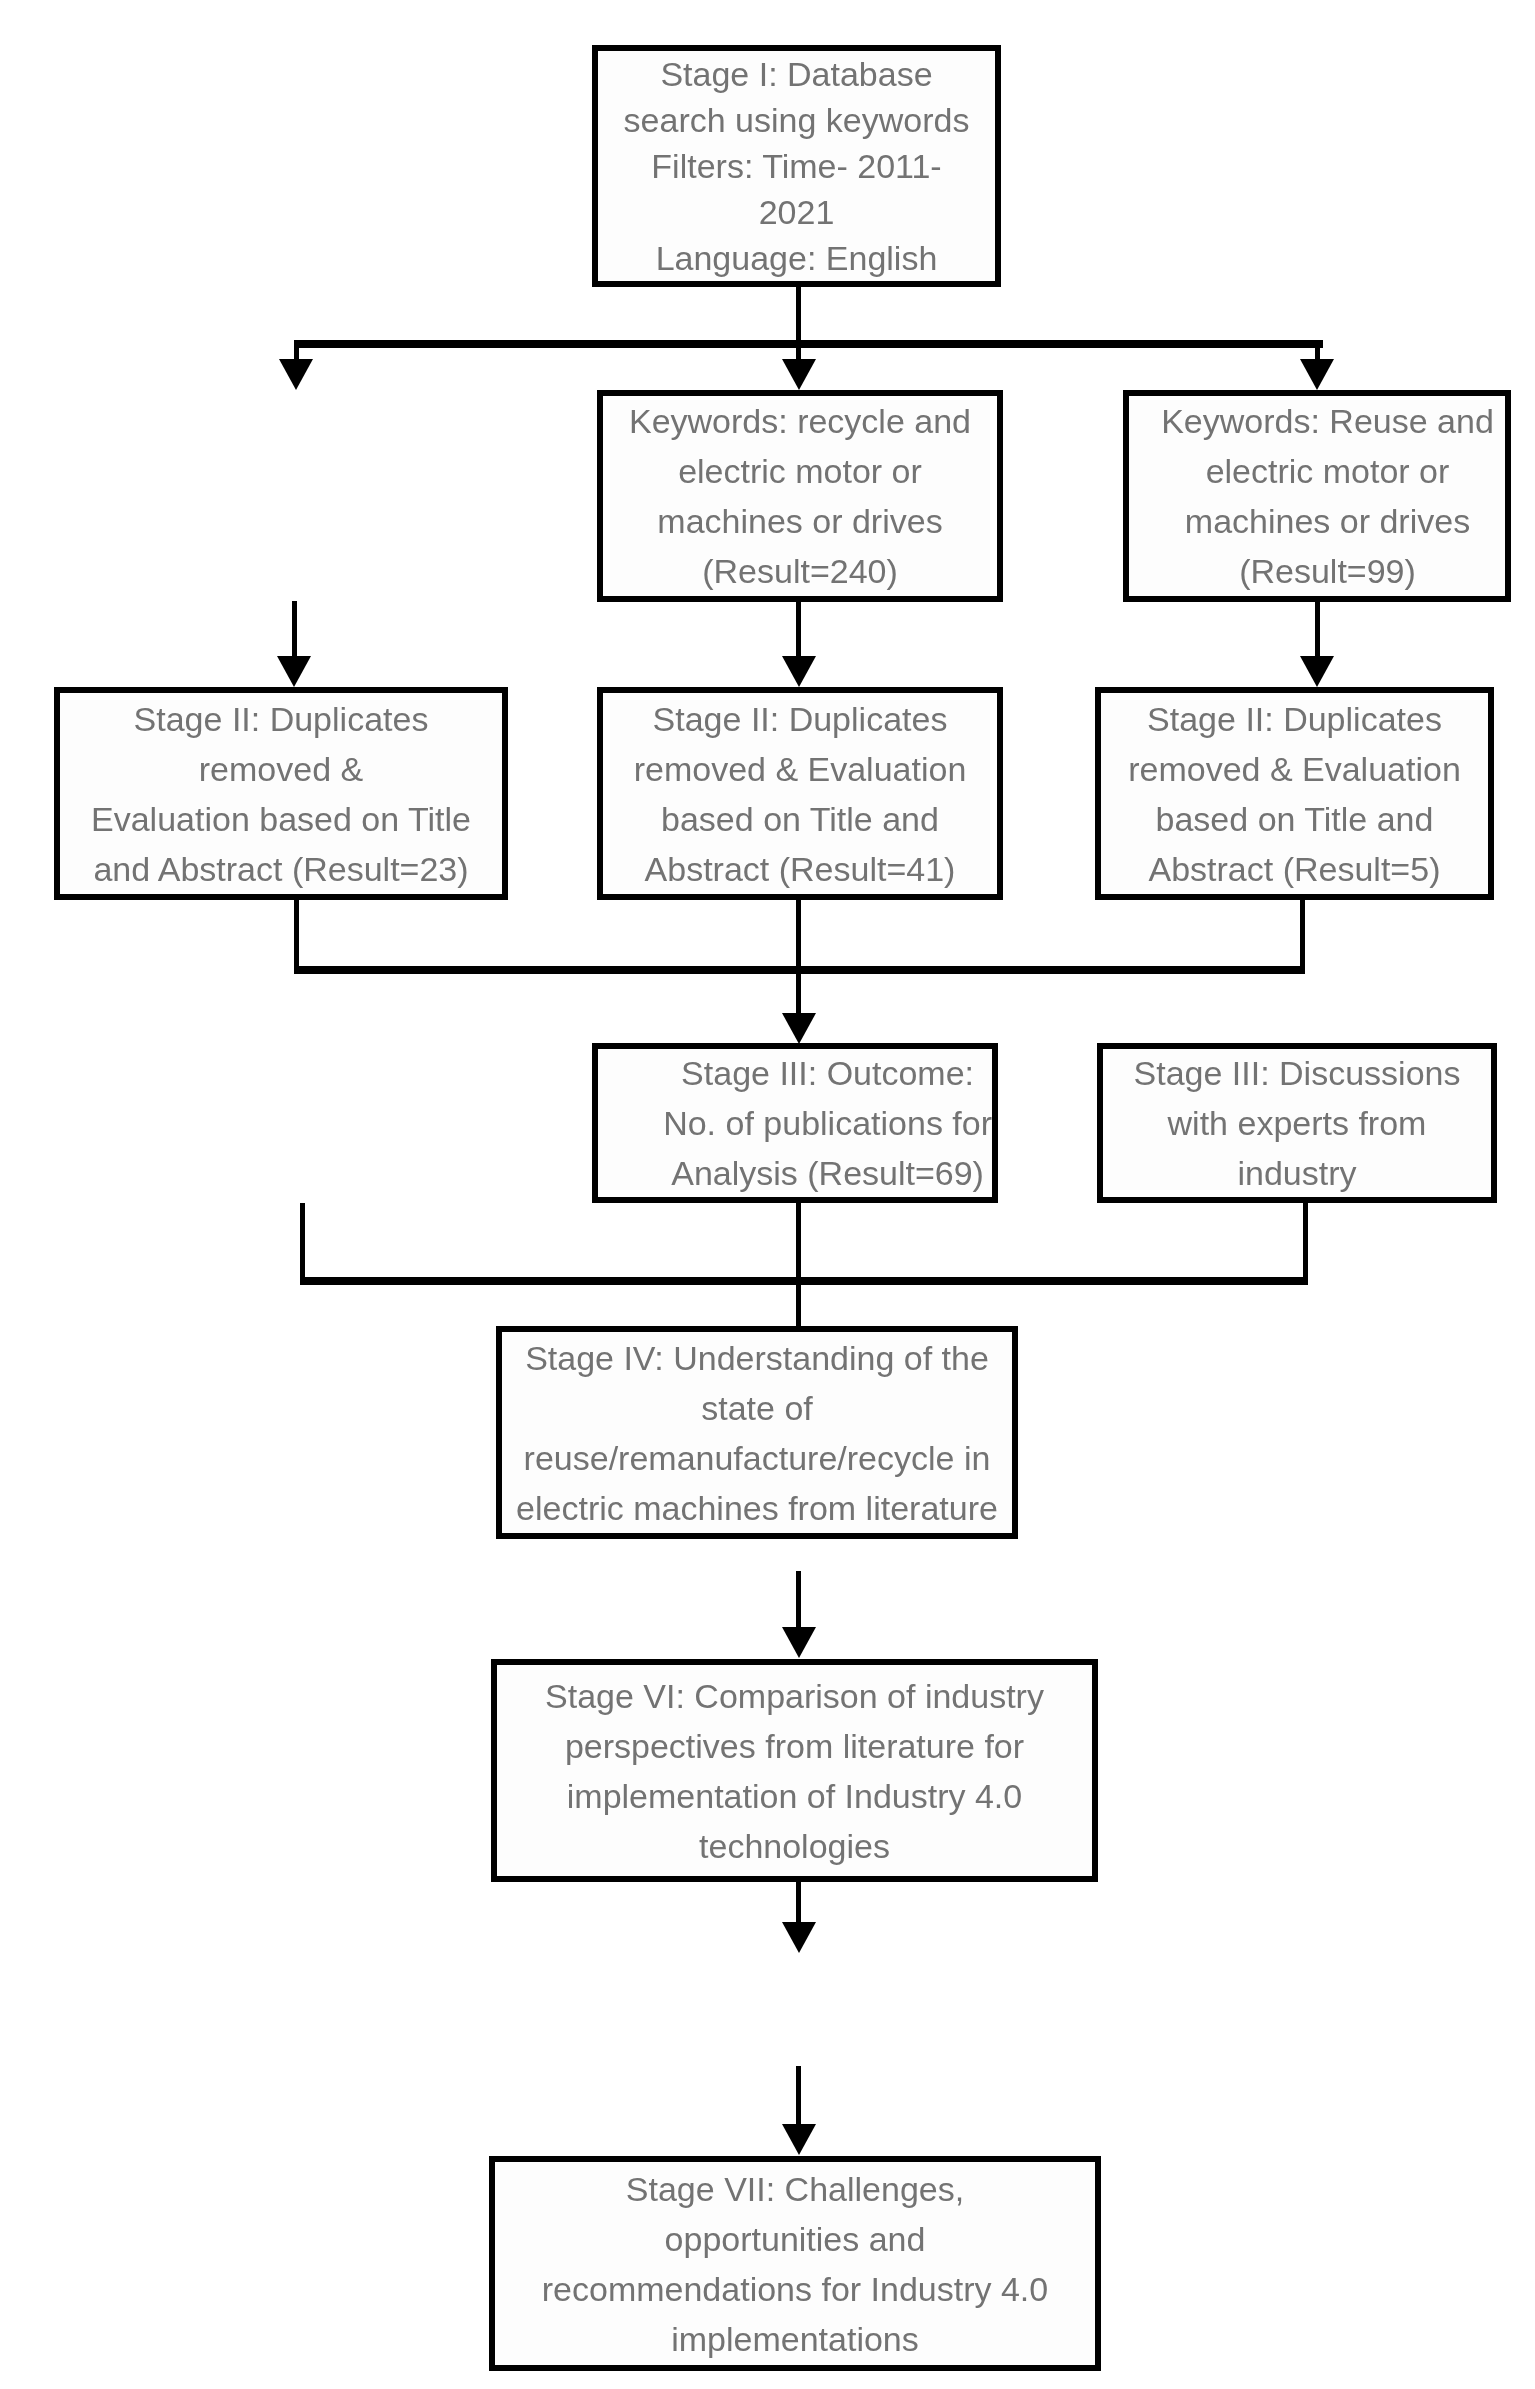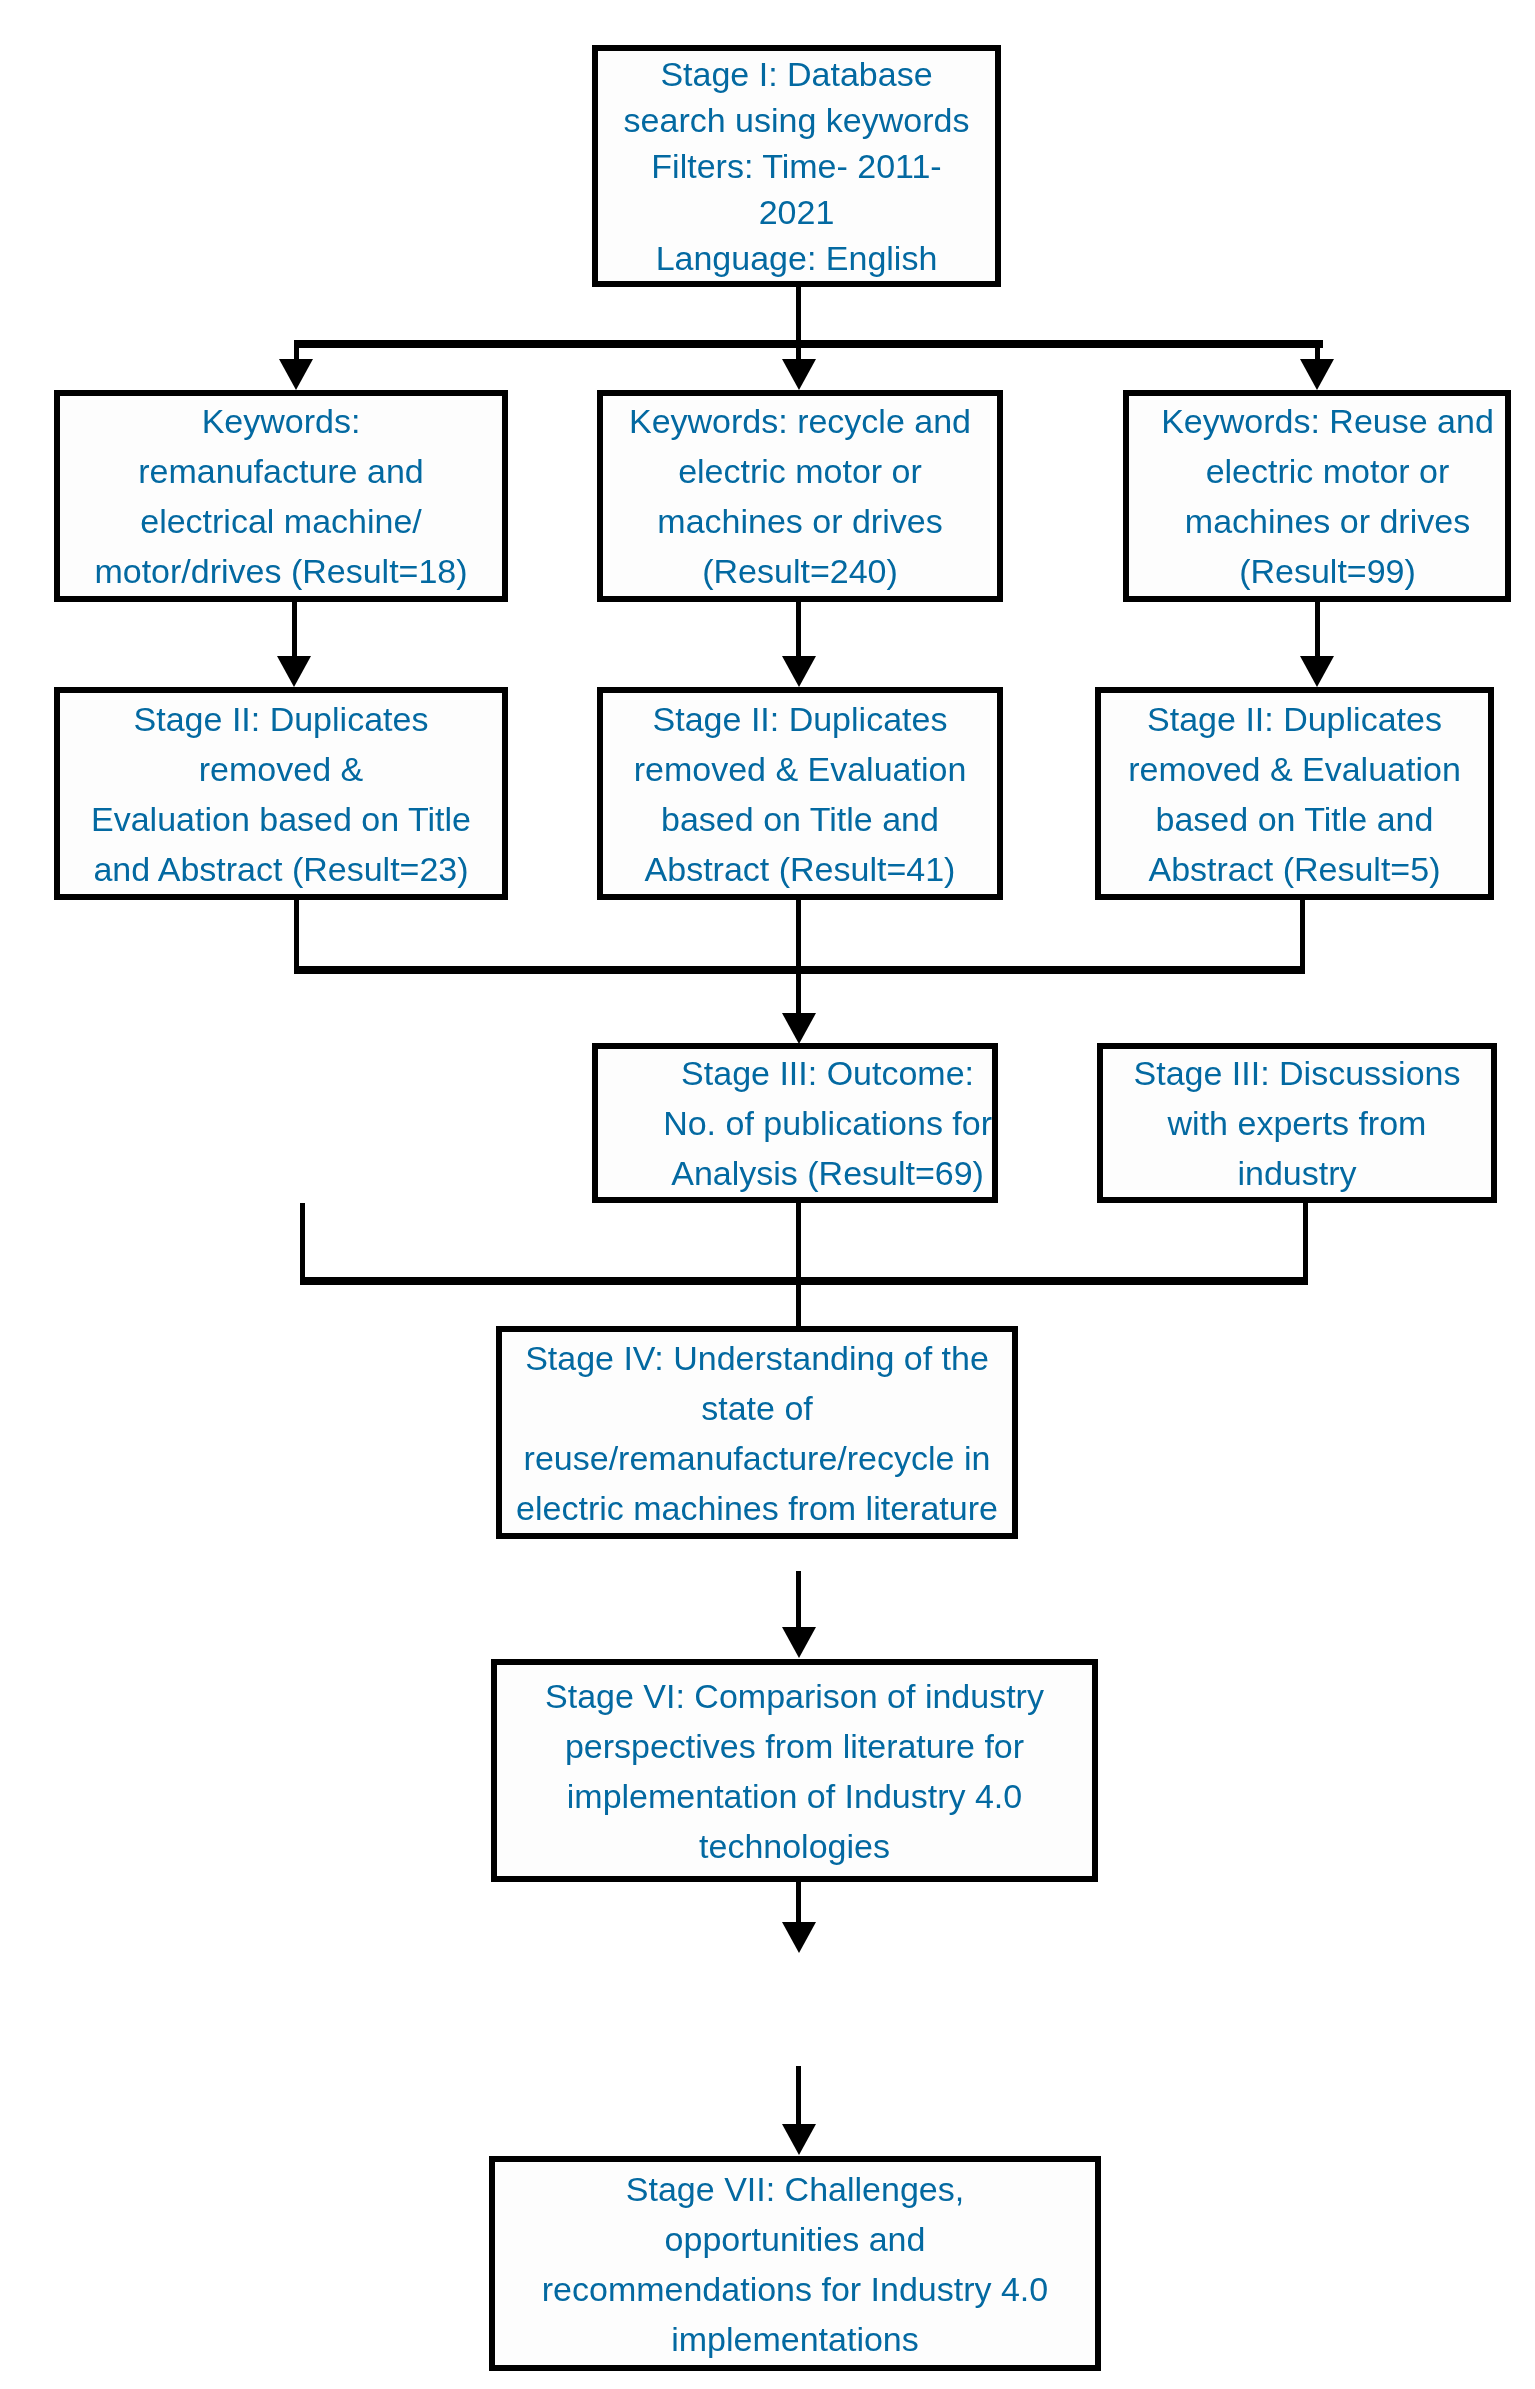--- a/index.html
+++ b/index.html
@@ -16,21 +16,21 @@
     box-sizing: border-box;
     border: 6.6px solid #000000;
     background: #fdfdfd;
     display: flex;
     align-items: center;
     justify-content: center;
     text-align: center;
     font-size: 34px;
     line-height: 50px;
     white-space: nowrap;
-    color: #0369a1;
+    color: #737373;
   }
   .lh-tight { line-height: 46px; }
   .vline {
     position: absolute;
     width: 4.8px;
     background: #000000;
   }
   .hline {
     position: absolute;
     height: 7.9px;
@@ -56,23 +56,20 @@
 
   <div class="vline" style="left:796px; top:284px; height:60px;"></div>
   <div class="hline" style="left:294px; top:340px; width:1029px;"></div>
   <div class="vline" style="left:294px; top:343px; height:19.3px;"></div>
   <div class="arrowhead" style="left:279px; top:359px;"></div>
   <div class="vline" style="left:796px; top:343px; height:19.3px;"></div>
   <div class="arrowhead" style="left:782px; top:359px;"></div>
   <div class="vline" style="left:1315px; top:343px; height:19.3px;"></div>
   <div class="arrowhead" style="left:1300px; top:359px;"></div>
 
-  <div class="box" style="left:54px; top:390px; width:454px; height:212px;">
-      <div>Keywords:<br>remanufacture and<br>electrical machine/<br>motor/drives (Result=18)</div>
-    </div>
   <div class="box" style="left:597px; top:390px; width:406px; height:212px;">
       <div>Keywords: recycle and<br>electric motor or<br>machines or drives<br>(Result=240)</div>
     </div>
   <div class="box" style="left:1123px; top:390px; width:388px; height:212px;padding-left:21px;">
       <div>Keywords: Reuse and<br>electric motor or<br>machines or drives<br>(Result=99)</div>
     </div>
 
   <div class="vline" style="left:292px; top:601px; height:57px;"></div>
   <div class="arrowhead" style="left:277px; top:656px;"></div>
   <div class="vline" style="left:796px; top:601px; height:57px;"></div>

